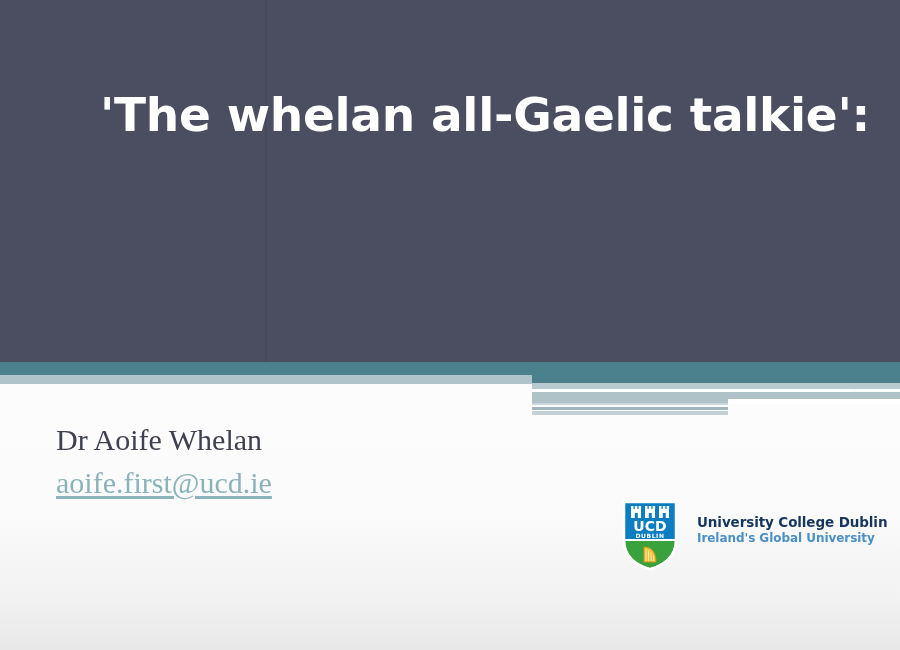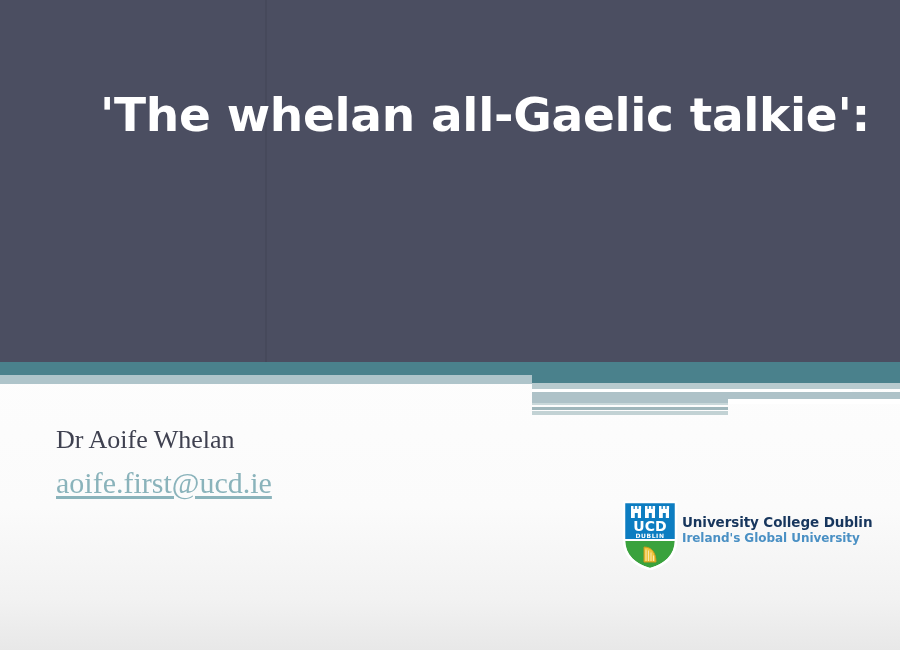--- a/index.html
+++ b/index.html
@@ -88,21 +88,21 @@
   
   .author-block {
     position: absolute;
     left: 56px;
     top: 420px;
     width: 520px;
   }
   .author-name {
     color: #3f4150;
     font-family: "Liberation Serif", "DejaVu Serif", serif;
-    font-size: 26px;
+    font-size: 30px;
     line-height: 40px;
     white-space: nowrap;
   }
   .author-email {
     display: inline-block;
     margin-top: 3px;
     color: #8ab3bb;
     font-family: "Liberation Serif", "DejaVu Serif", serif;
     font-size: 30px;
     line-height: 40px;
@@ -123,21 +123,21 @@
   }
   .logo-shield {
     position: absolute;
     left: 0;
     top: 0;
     width: 56px;
     height: 70px;
   }
   .logo-wordmark {
     position: absolute;
-    left: 60px;
+    left: 75px;
     top: 14px;
     width: 150px;
     text-align: center;
   }
   .logo-name {
     color: #17365d;
     font-family: "DejaVu Sans", "Liberation Sans", sans-serif;
     font-size: 13.5px;
     font-weight: bold;
     line-height: 17px;

